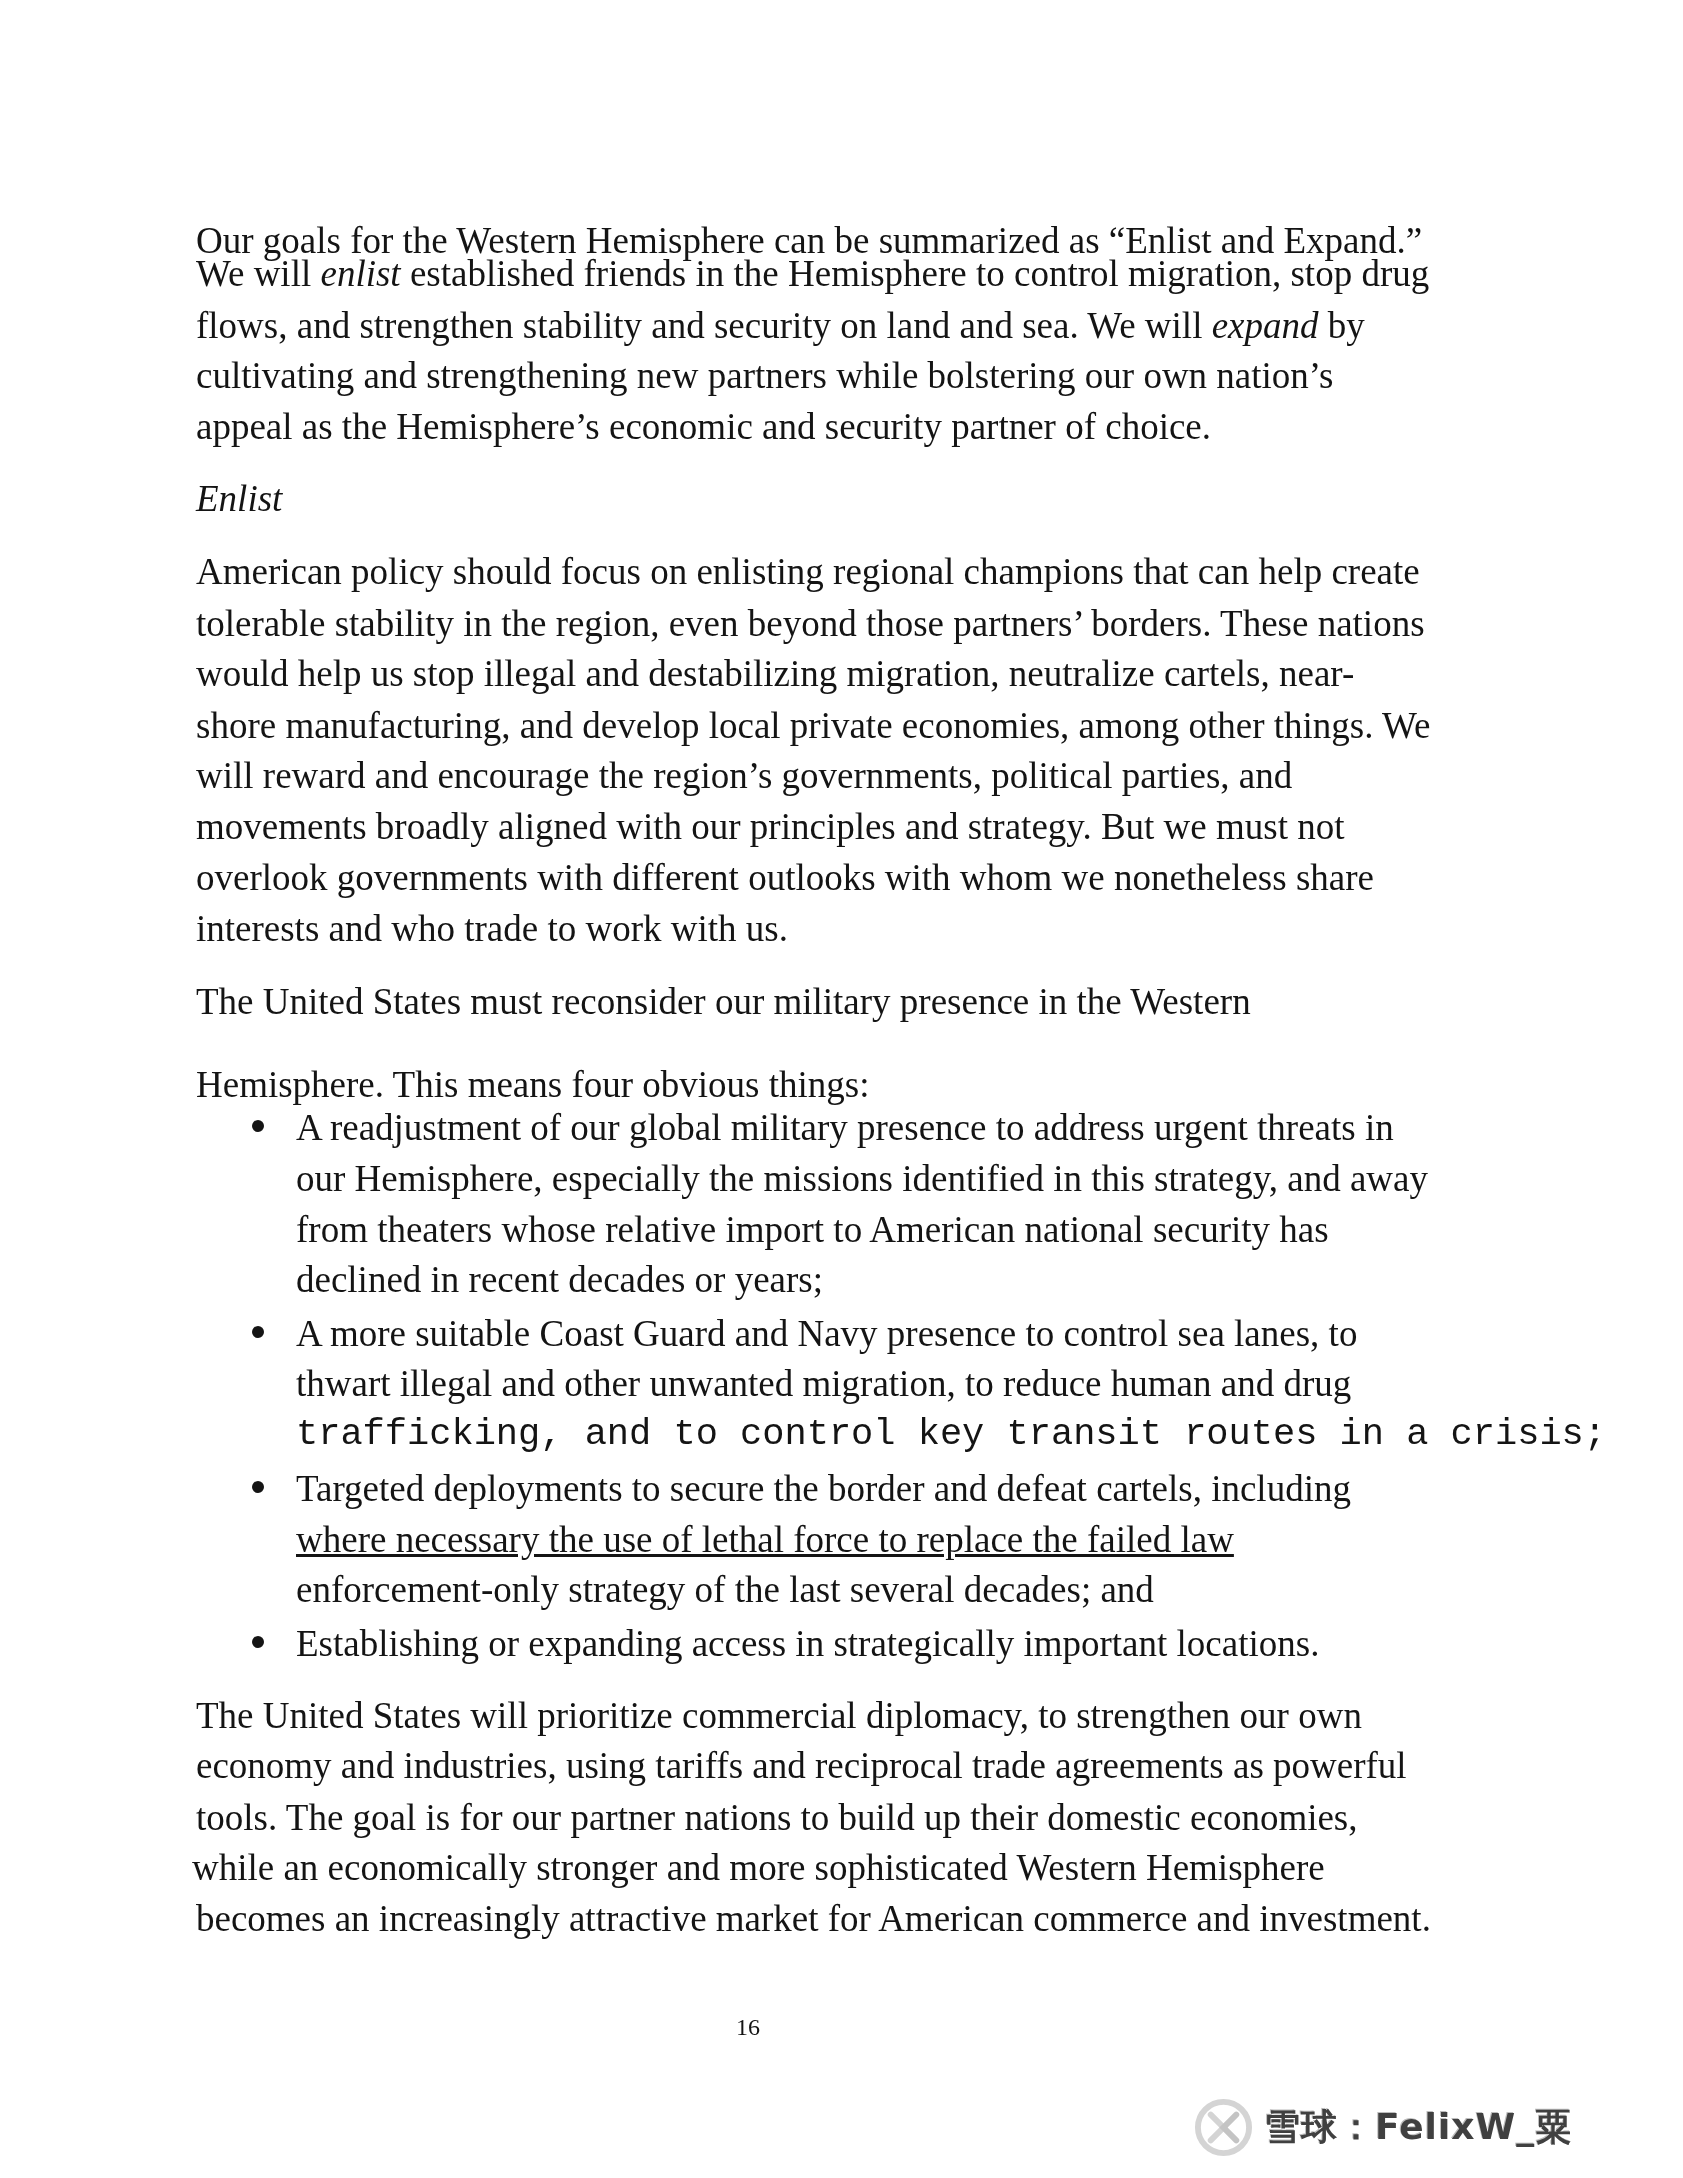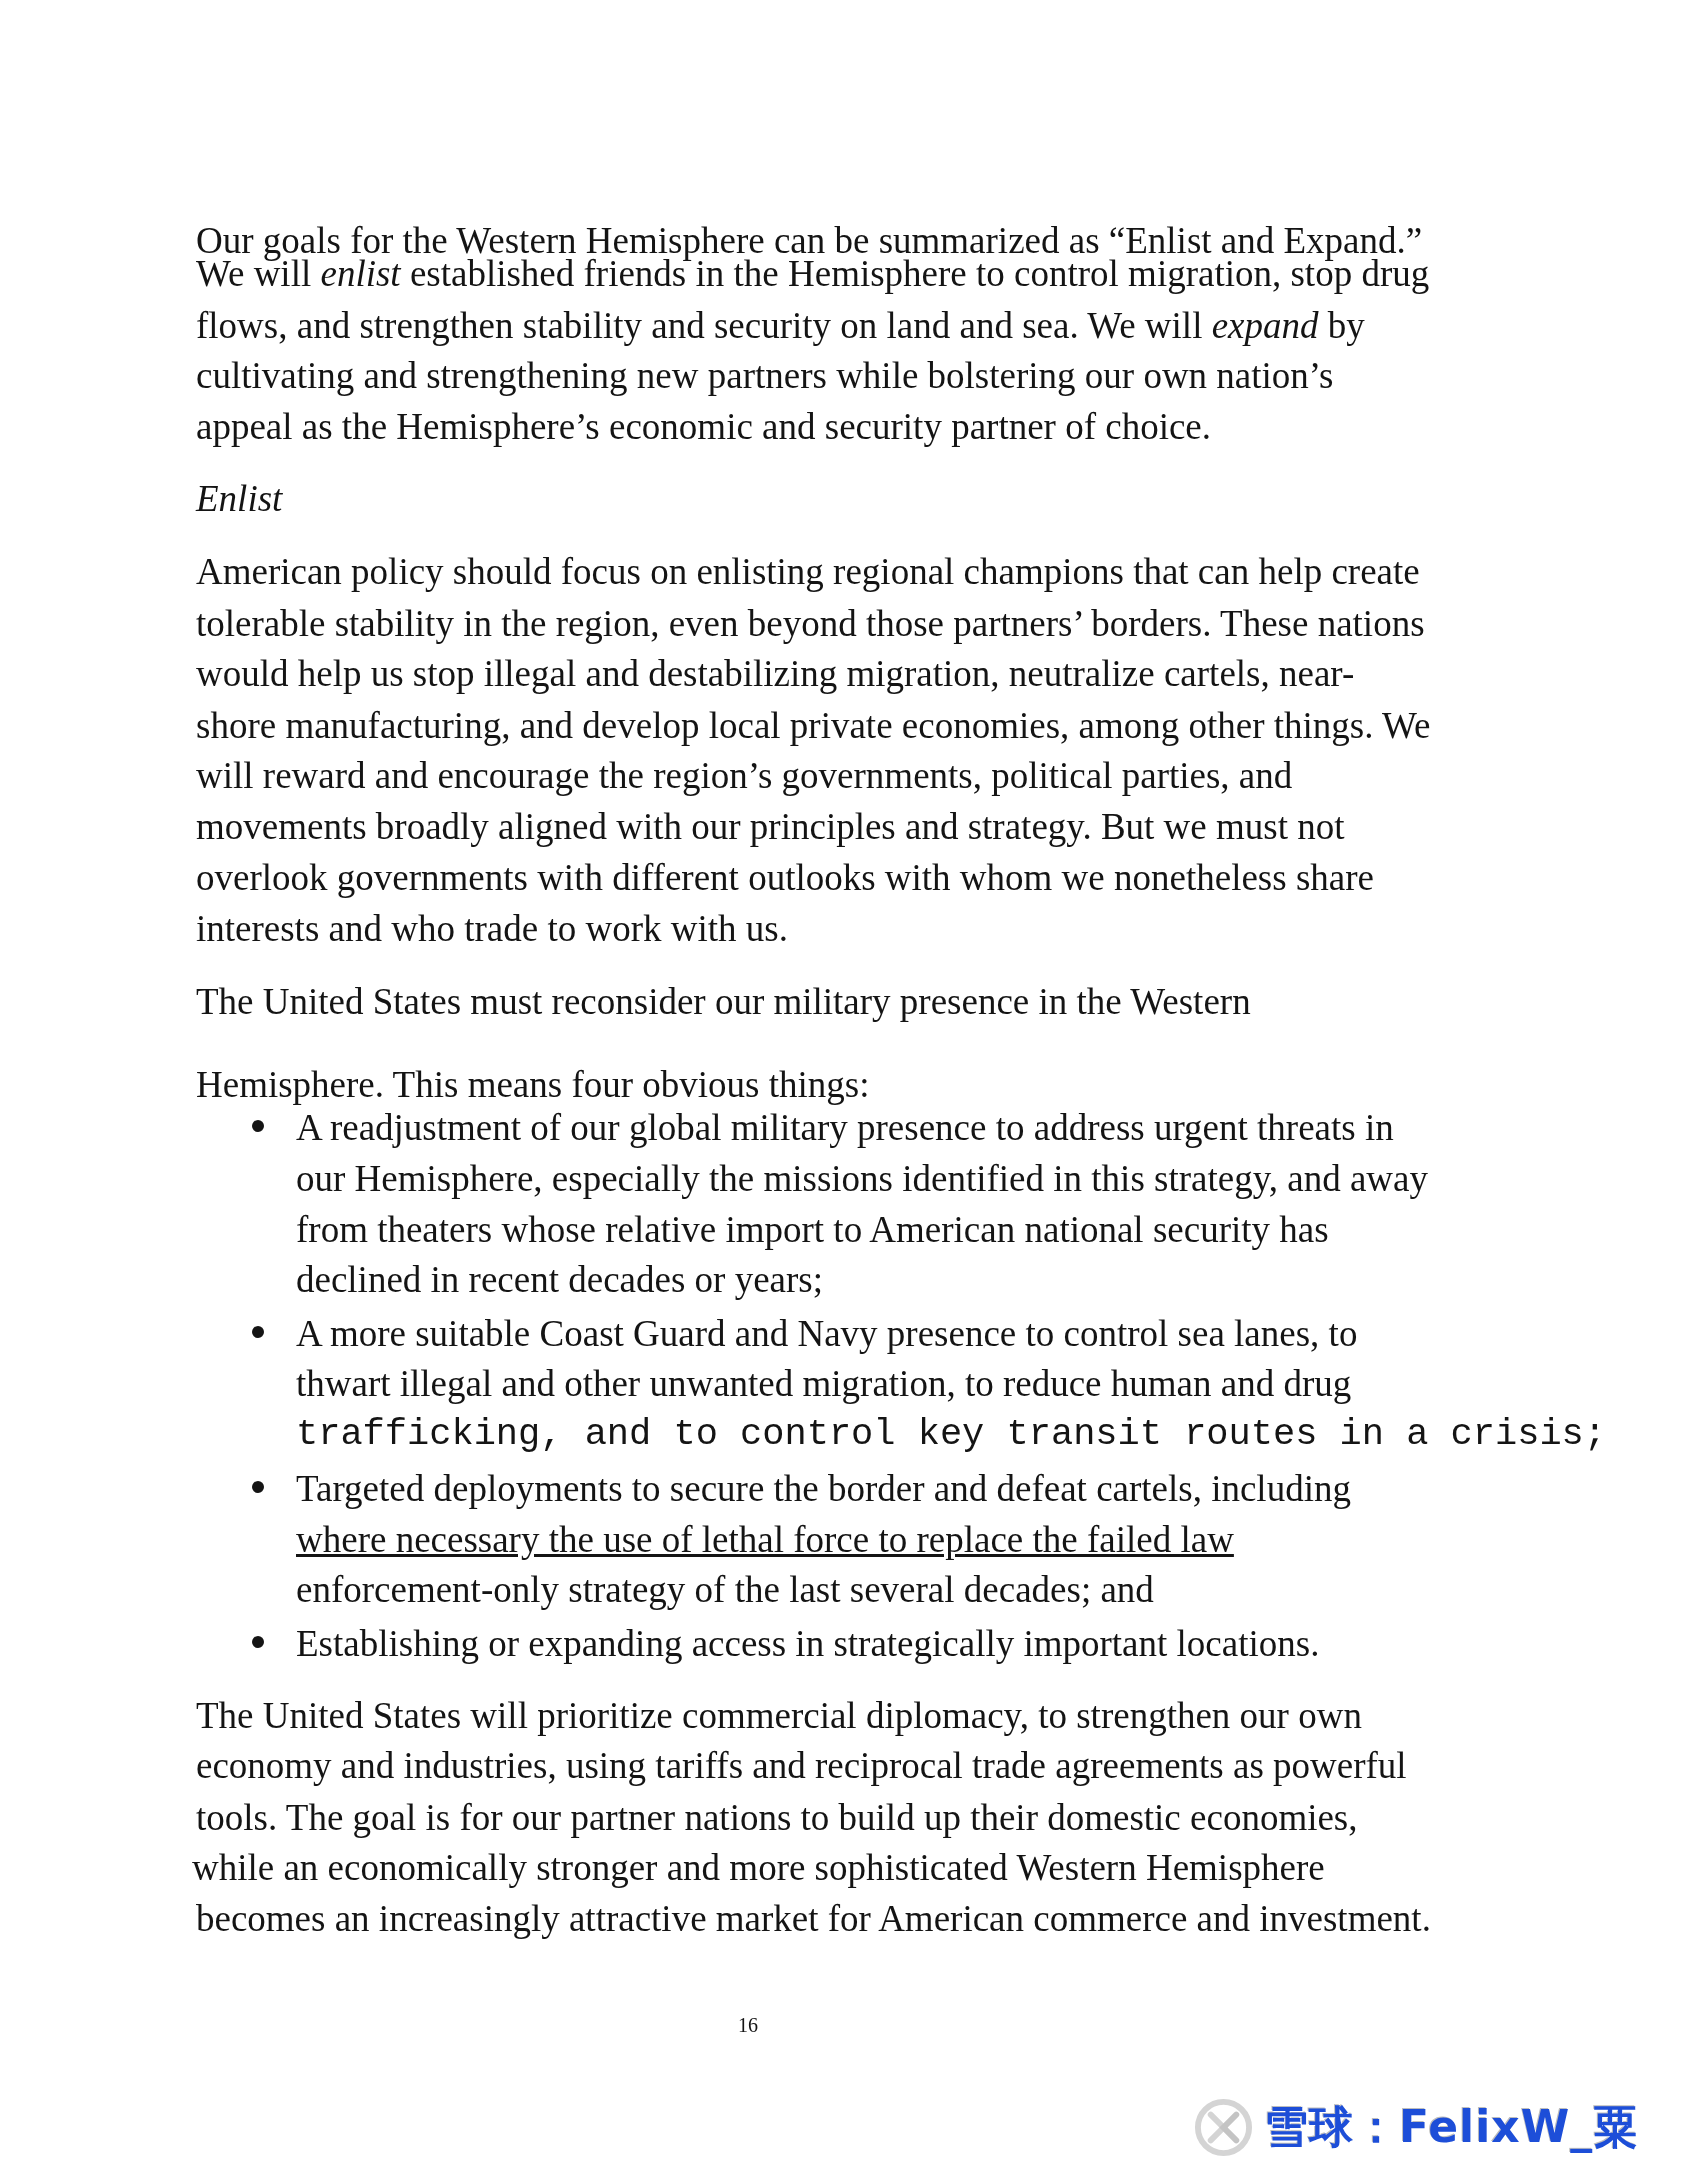--- a/index.html
+++ b/index.html
@@ -18,31 +18,31 @@
   .bullet-dot {
     position: absolute;
     width: 12px; height: 12px;
     border-radius: 50%;
     background: #141414;
   }
   .page-number {
     position: absolute;
     left: 0; width: 1496px; text-align: center;
     font-family: "Liberation Serif", "DejaVu Serif", serif;
-    font-size: 20px; color: #141414; line-height: 1;
+    font-size: 24px; color: #141414; line-height: 1;
   }
   .watermark {
     position: absolute; left: 1193px; top: 2097px;
     display: flex; align-items: center; gap: 10px;
   }
   .wm-logo { width: 61px; height: 61px; }
   .wm-text {
     font-family: "DejaVu Sans", "Liberation Sans", sans-serif;
-    font-size: 44px; font-weight: bold;
-    color: #1d4ed8;
+    font-size: 36px; font-weight: bold;
+    color: #404040;
     text-shadow: 1px 1px 0 #ffffff, -1px -1px 0 #bdbdbd;
     letter-spacing: 1px;
     white-space: nowrap;
   }
 </style>
 </head>
 <body>
 
 <div class="page">
   <div id="content">

